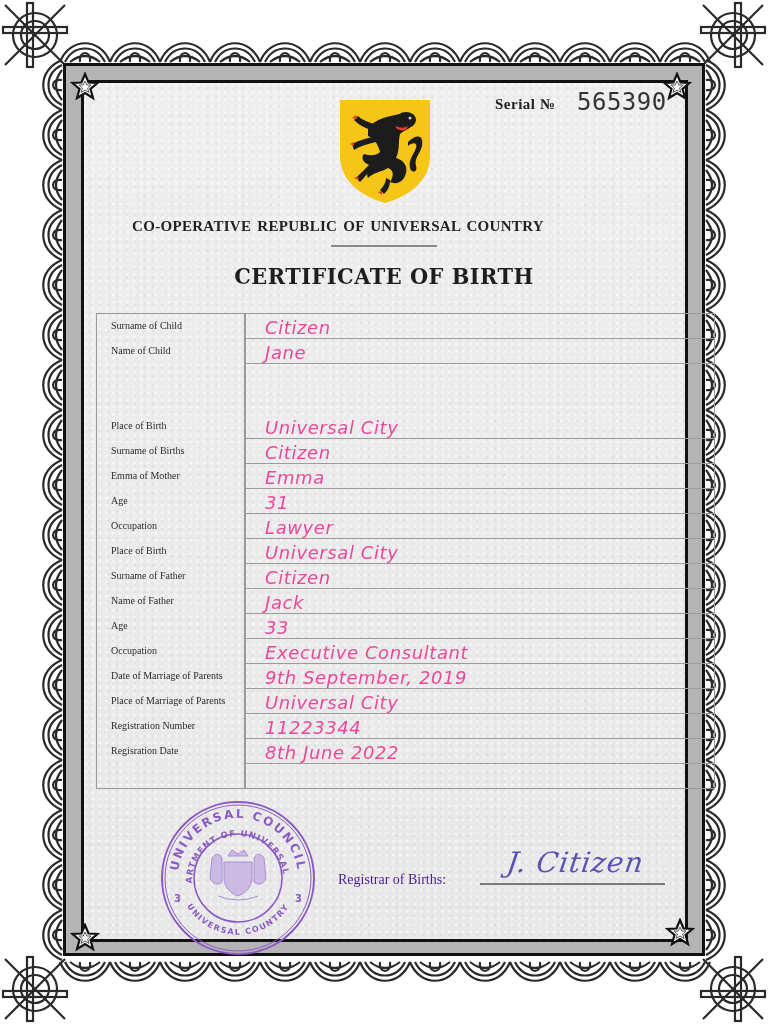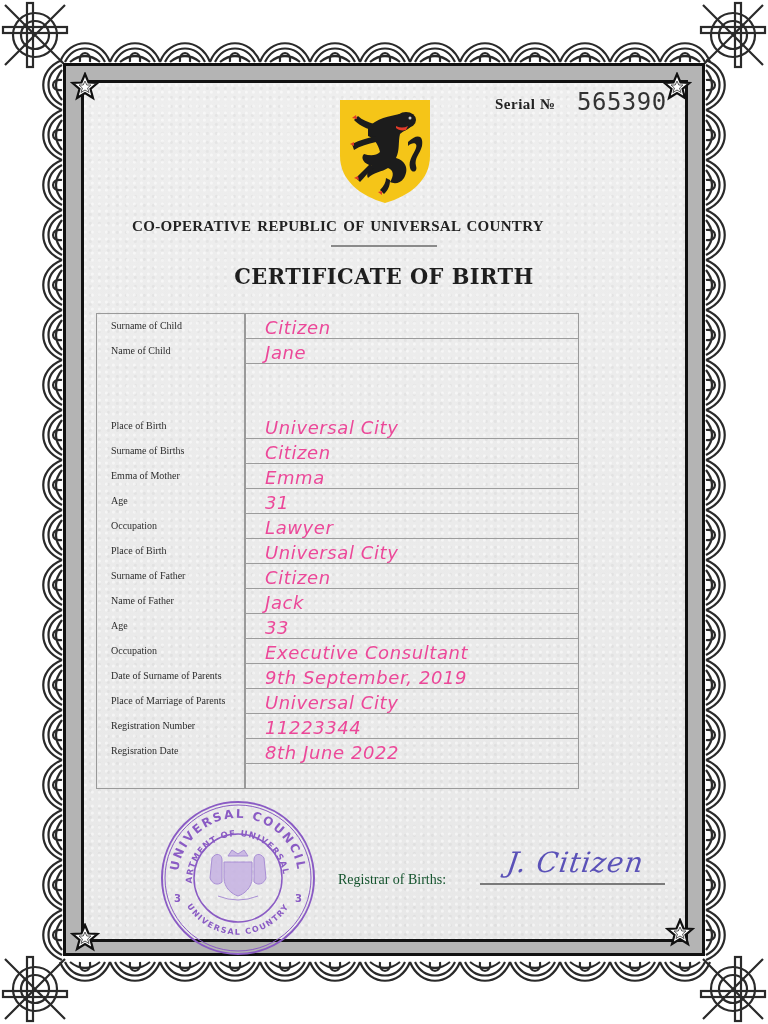--- a/index.html
+++ b/index.html
@@ -21,32 +21,32 @@
 
   
   .crest { position:absolute; left:338px; top:98px; width:94px; height:106px; }
   .serial-label { position:absolute; left:495px; top:96px; font-family:"Liberation Serif", serif; font-size:15px; color:#222; letter-spacing:0.5px; font-weight:bold; }
   .serial-value { position:absolute; left:577px; top:88px; font-family:"DejaVu Sans Mono", monospace; font-size:24px; color:#333; letter-spacing:0.5px; }
   .republic { position:absolute; left:0; width:676px; top:218px; text-align:center; font-family:"Liberation Serif", serif; font-weight:bold; font-size:15px; color:#222; letter-spacing:0.3px; word-spacing:2px; }
   .rule { position:absolute; left:331px; top:245px; width:106px; height:2px; background:#8a8a8a; }
   .title { position:absolute; left:0; width:768px; top:263px; text-align:center; font-family:"DejaVu Serif", serif; font-weight:bold; font-size:22px; color:#1e1e1e; letter-spacing:0.5px; transform:scaleX(0.95); }
 
   
-  .table { position:absolute; left:96px; top:313px; width:483px; height:476px; border:1.5px solid #9a9a9a; box-sizing:border-box; }
+  .table { position:absolute; left:96px; top:313px; width:619px; height:476px; border:1.5px solid #9a9a9a; box-sizing:border-box; }
   .col-div { position:absolute; left:147px; top:0; bottom:0; width:1.5px; background:#9a9a9a; }
   .row { position:absolute; left:0; width:100%; height:25px; }
   .row .label { position:absolute; left:14px; top:6px; font-family:"Liberation Serif", serif; font-size:10px; color:#2c2c2c; white-space:nowrap; }
   .row .line { position:absolute; left:148px; right:0; bottom:0; height:1.5px; background:#9c9c9c; }
   .row .value { position:absolute; left:168px; top:3px; font-family:"DejaVu Sans", sans-serif; font-style:oblique; font-size:18px; color:#ec4899; white-space:nowrap; letter-spacing:0.6px; }
 
   
   .seal { position:absolute; left:158px; top:798px; width:160px; height:160px; }
 
   
-  .registrar-label { position:absolute; left:338px; top:872px; font-family:"Liberation Serif", serif; font-size:14px; color:#14532d; }
+  .registrar-label { position:absolute; left:338px; top:872px; font-family:"Liberation Serif", serif; font-size:14px; color:#4c1d95; }
   .sig-line { position:absolute; left:480px; top:883px; width:185px; height:1.5px; background:#7a7a7a; }
   .signature { position:absolute; left:507px; top:846px; font-family:"DejaVu Serif", serif; font-style:italic; font-size:28px; color:#5b52b8; transform:skewX(-8deg); letter-spacing:1px; }
 </style>
 </head>
 <body>
 
 <svg class="ornament" viewBox="0 0 768 1024" xmlns="http://www.w3.org/2000/svg">
   <defs>
     <g id="lobe" fill="none" stroke="#2a2a2a" stroke-width="2.2">
       <path d="M0,30 C10,5 40,5 50,30"></path>
@@ -262,21 +262,21 @@
       <span class="label">Age</span>
       <span class="value">33</span>
       <div class="line"></div>
     </div>
   <div class="row" style="top:325px">
       <span class="label">Occupation</span>
       <span class="value">Executive Consultant</span>
       <div class="line"></div>
     </div>
   <div class="row" style="top:350px">
-      <span class="label">Date of Surname of Parents</span>
+      <span class="label">Date of Marriage of Parents</span>
       <span class="value">9th September, 2019</span>
       <div class="line"></div>
     </div>
   <div class="row" style="top:375px">
       <span class="label">Place of Marriage of Parents</span>
       <span class="value">Universal City</span>
       <div class="line"></div>
     </div>
   <div class="row" style="top:400px">
       <span class="label">Registration Number</span>

